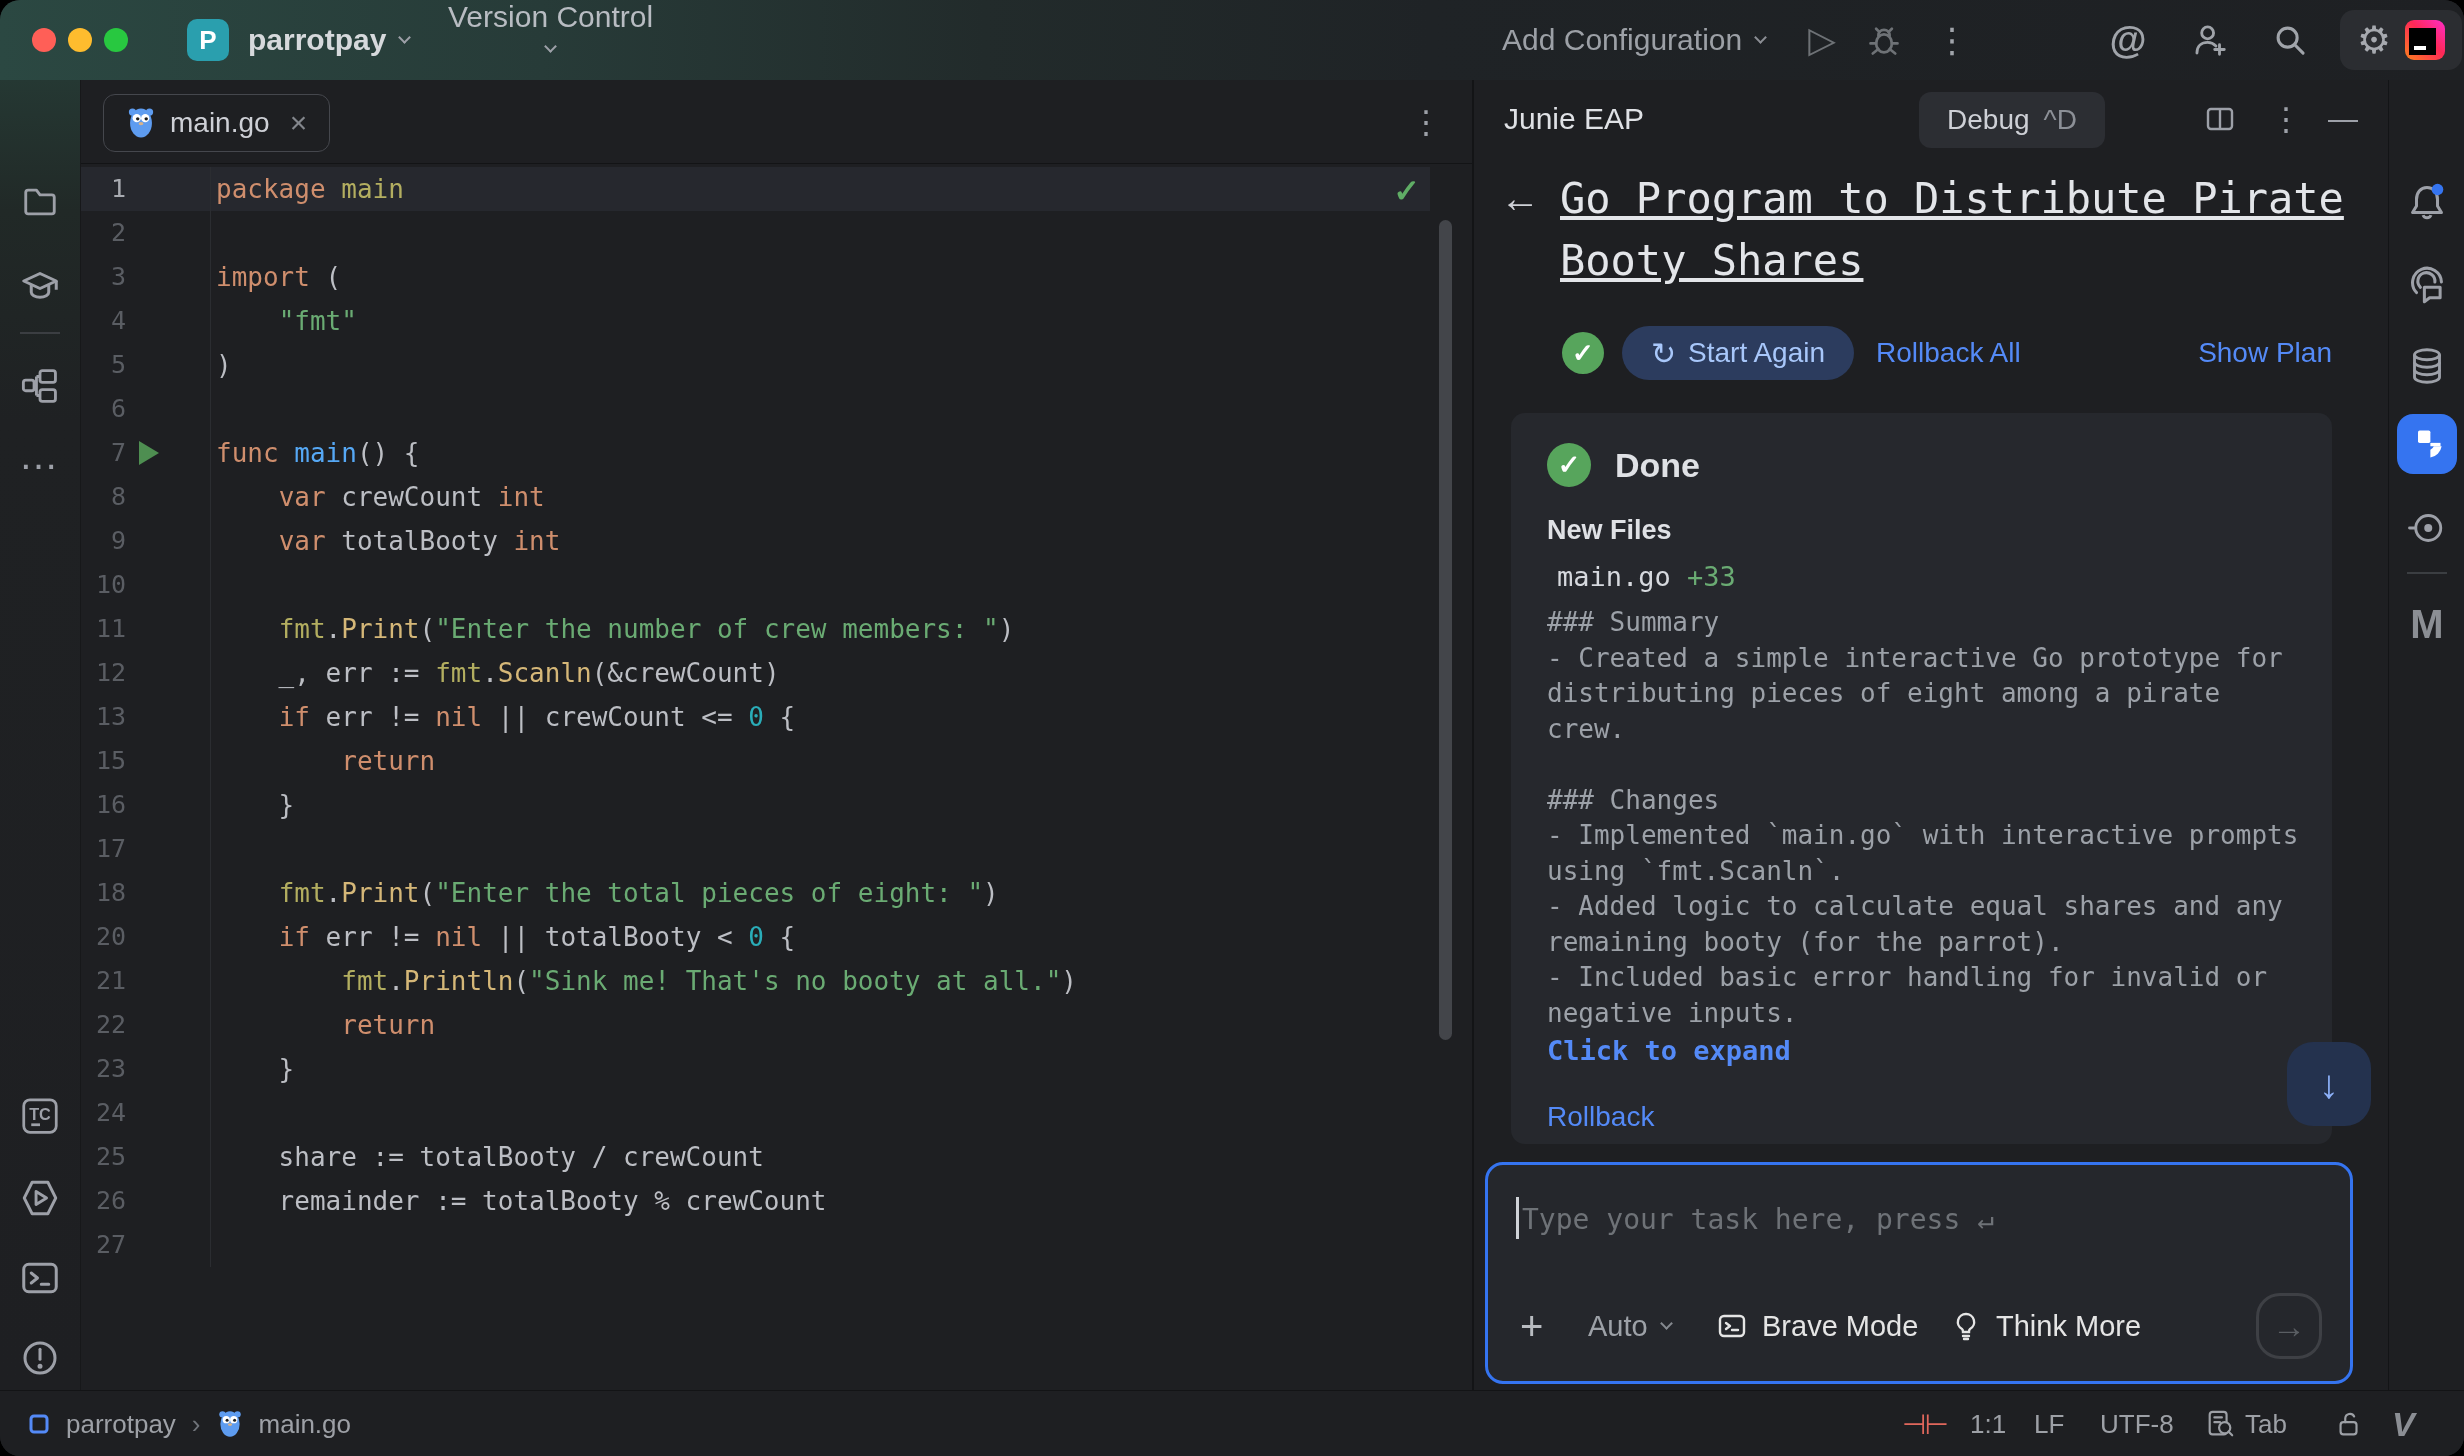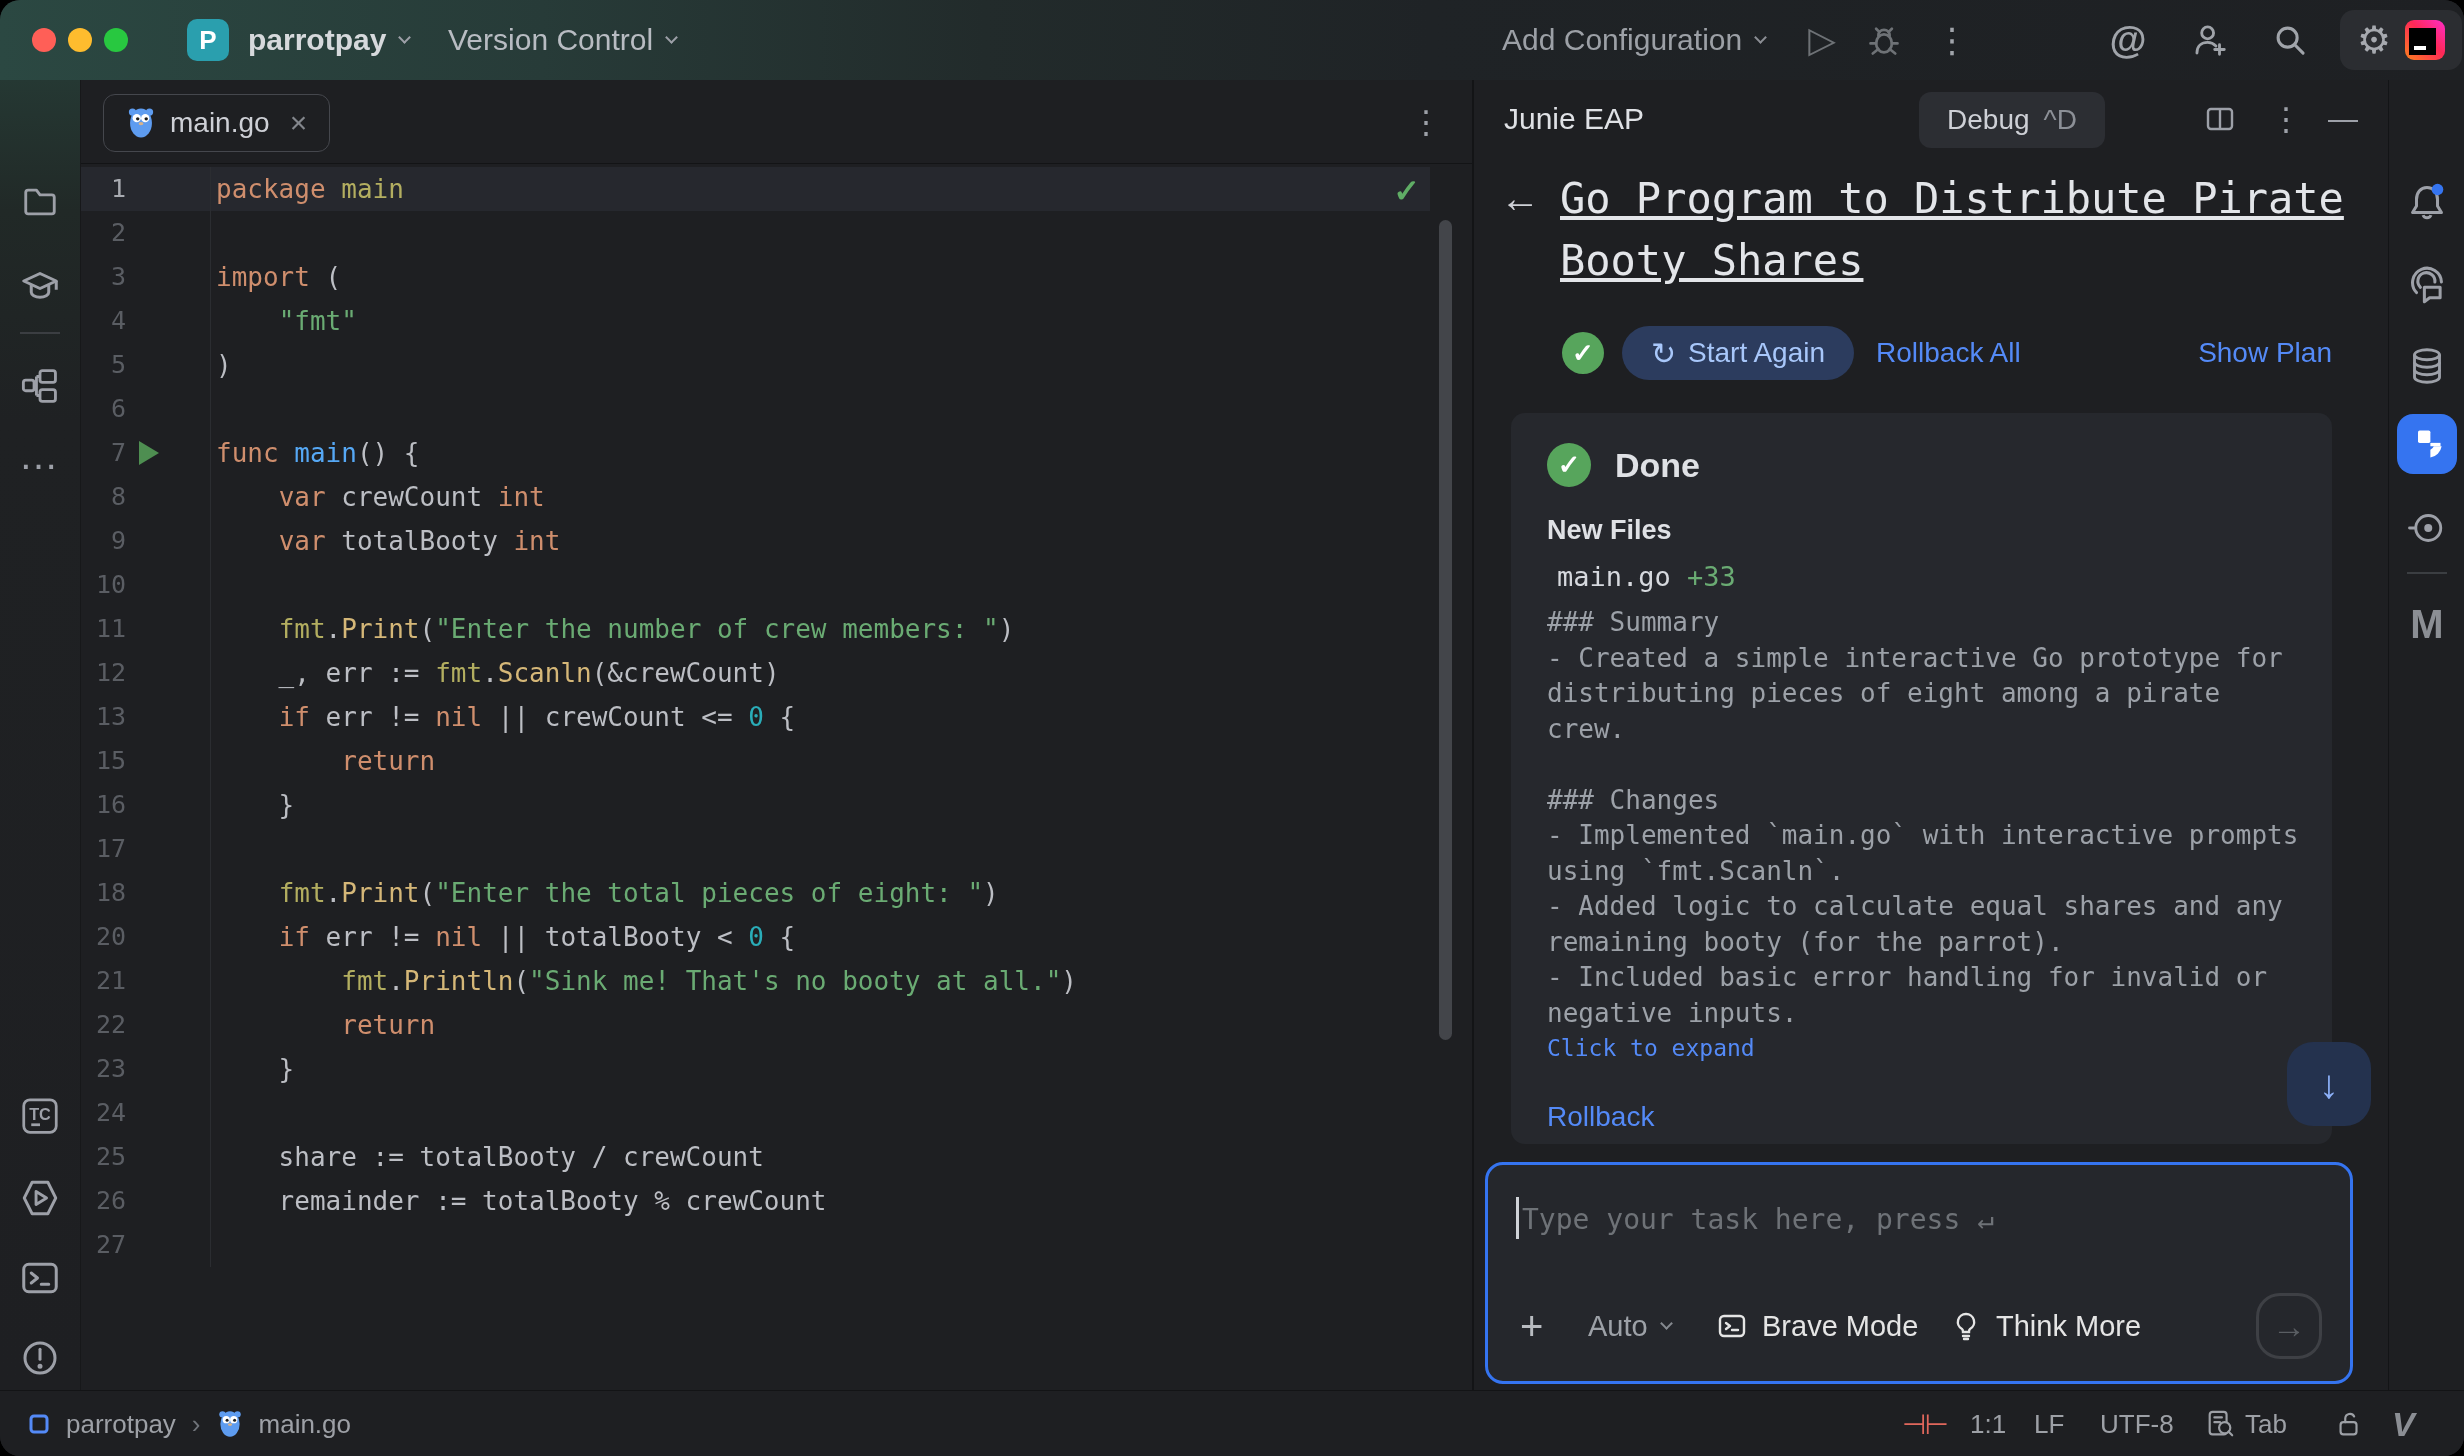--- a/index.html
+++ b/index.html
@@ -69,21 +69,21 @@
   .start-again { position:absolute; left:148px; top:0; width:232px; height:54px; border-radius:27px; background:#2c3c5e;
     display:flex; align-items:center; justify-content:center; gap:12px; color:#a8c7fa; font-size:28px; }
   .link { color:#548af7; }
   .card { position:absolute; left:37px; top:333px; width:821px; height:731px; border-radius:14px; background:#26282d; }
   .done-row { position:absolute; left:36px; top:30px; display:flex; align-items:center; gap:24px; }
   .done-label { font-size:34px; font-weight:bold; color:#dfe1e5; }
   .newfiles { position:absolute; left:36px; top:102px; font-size:27px; font-weight:bold; color:#dfe1e5; }
   .file-row { position:absolute; left:46px; top:148px; font-size:27px; color:#d6d9de; }
   .file-add { color:#6aab73; }
   .summary { position:absolute; left:36px; top:192px; width:760px; font-size:26px; line-height:35.5px; color:#9ca1a8; white-space:pre-wrap; }
-  .expand-link { position:absolute; left:36px; top:622px; font-size:23px; }
+  .expand-link { position:absolute; left:36px; top:622px; font-size:27px;font-weight:bold; }
   .rollback-link { position:absolute; left:36px; top:688px; font-size:28px; }
   .scroll-down { position:absolute; left:813px; top:962px; width:84px; height:84px; border-radius:26px; background:#24324e;
     display:flex; align-items:center; justify-content:center; color:#8cb0f8; font-size:40px; }
   .task-input { position:absolute; left:11px; top:1082px; width:868px; height:222px; border:3px solid #3574f0; border-radius:18px; background:#25272c; }
   .caret { position:absolute; left:28px; top:32px; width:3px; height:42px; background:#d0d3d8; }
   .placeholder { position:absolute; left:34px; top:38px; font-size:28px; color:#6e7277; }
   .input-controls { position:absolute; left:0; bottom:22px; width:100%; height:66px; }
   .ic-item { position:absolute; top:0; height:66px; display:flex; align-items:center; gap:14px; color:#e5e5e5; font-size:29px; }
   .send-btn { position:absolute; right:28px; top:0; width:66px; height:66px; border:3px solid #3e4045; border-radius:24px;
     display:flex; align-items:center; justify-content:center; color:#5a5e63; font-size:34px; }
@@ -113,21 +113,21 @@
     <span class="tl" style="left:68px;background:#febc2e;"></span>
     <span class="tl" style="left:104px;background:#28c840;"></span>
 
     <div class="proj-badge">
         <span>P</span>
       </div>
     <div class="tb-text" style="left:248px;font-weight:bold;">
       <span>parrotpay</span>
       <span class="chev chev-sm" style="color:#9da0a8;"></span>
     </div>
-    <div class="tb-text" style="left:448px;color:#b8bcc2;">
+    <div class="tb-text" style="left:448px;color:#b8bcc2;flex-direction:column;">
       <span>Version Control</span>
       <span class="chev chev-sm" style="color:#9da0a8;"></span>
     </div>
 
     <div class="tb-text" style="left:1502px;color:#9ca0a6;">
       <span>Add Configuration</span>
       <span class="chev chev-sm" style="color:#8b8e94;"></span>
     </div>
     <div class="tb-icon" style="left:1800px;width:44px;font-size:36px;color:#6e7276;">
         <span>▷</span>

